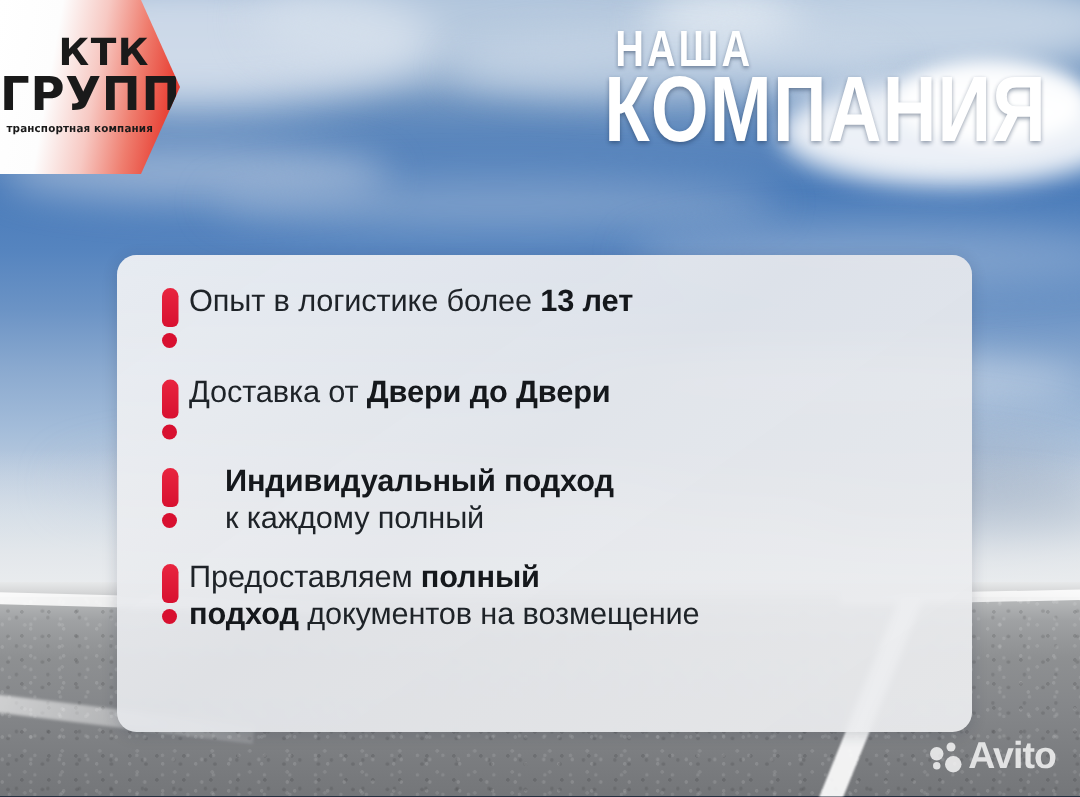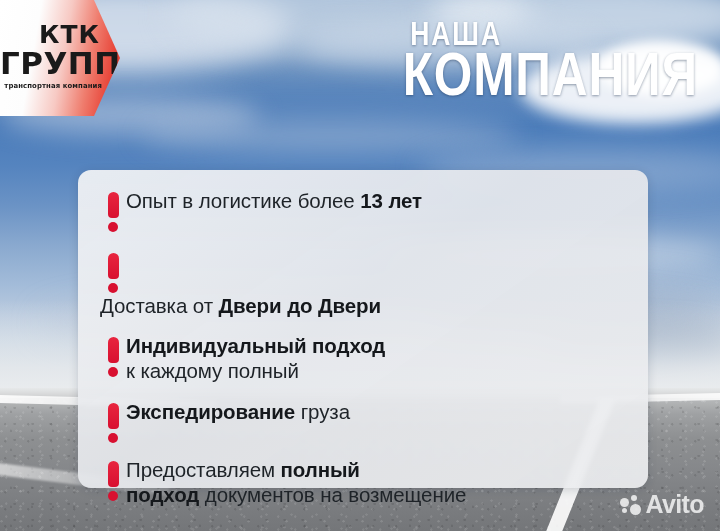--- a/index.html
+++ b/index.html
@@ -172,22 +172,22 @@
   .btxt{
     flex:1;color:#1e2328;
     font-family:"Liberation Sans",sans-serif;
     font-size:20.5px;line-height:1.22;
     letter-spacing:-.1px;
   }
   .btxt b{font-weight:700;color:#15181c;}
   .btxt .ln{display:block;}
 
   .b1{margin-top:4px;}
-  .b2{margin-top:17px;flex-direction:column;}
-  .b3{margin-top:15px;}
+  .b2{margin-top:17px;}
+  .b3{margin-top:15px;gap:24px;}
   .b4{margin-top:16px;}
   .b5{margin-top:14px;}
 
   
   .avito{
     position:absolute;right:16px;bottom:14px;
     display:flex;align-items:center;opacity:.78;
   }
   .avito .dots{position:relative;width:22px;height:20px;margin-right:3px;}
   .avito .dots i{position:absolute;border-radius:50%;background:#ffffff;display:block;}
@@ -271,29 +271,20 @@
         <span class="bang">
           <span class="stem"></span>
             <span class="dot"></span>
         </span>
         <span class="btxt">
           <span class="ln"><b>Индивидуальный подход</b></span>
           <span class="ln">к каждому полный</span>
         </span>
       </div>
 
-      <div class="bullet b4">
-        <span class="bang">
-          <span class="stem"></span>
-            <span class="dot"></span>
-        </span>
-        <span class="btxt">
-          <span class="ln"><b>Экспедирование</b><span> груза</span></span>
-        </span>
-      </div>
 
       <div class="bullet b5">
         <span class="bang">
           <span class="stem"></span>
             <span class="dot"></span>
         </span>
         <span class="btxt">
           <span class="ln"><span>Предоставляем </span><b>полный</b></span>
           <span class="ln"><b>подход</b><span> документов на возмещение</span></span>
         </span>

